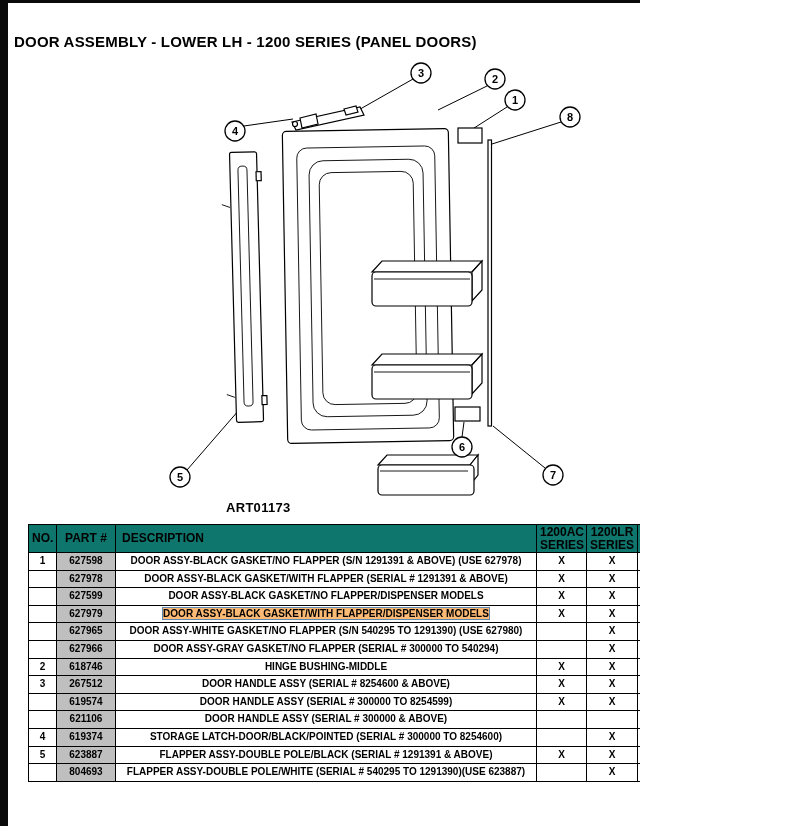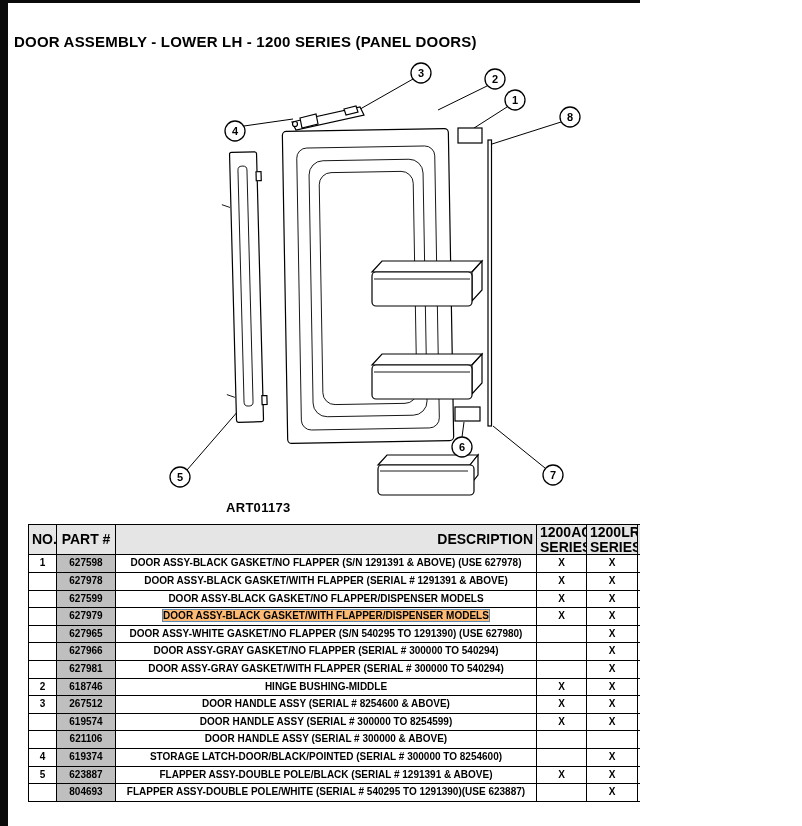--- a/index.html
+++ b/index.html
@@ -11,22 +11,22 @@
   svg{position:absolute;left:122px;top:57px;}
   svg .ln{stroke:#000;stroke-width:1;fill:none;}
   svg .part{stroke:#000;stroke-width:1.2;fill:#ffffff;}
   svg .thin{stroke:#000;stroke-width:.9;fill:none;}
   svg .callout circle{fill:#fff;stroke:#000;stroke-width:1.3;}
   svg .callout text{font-size:11px;font-weight:bold;fill:#000;text-anchor:middle;
         font-family:"Liberation Sans","DejaVu Sans",sans-serif;}
   table.parts{position:absolute;left:20px;top:521px;border-collapse:collapse;table-layout:fixed;
         width:660px;font-size:10px;font-weight:bold;color:#000;}
   table.parts th,table.parts td{border:1px solid #000;padding:0 3px;line-height:1.05;overflow:hidden;white-space:nowrap;}
-  table.parts th{height:27px;font-size:14px;text-align:center;vertical-align:middle;background:#e5e5e5;}
-  table.parts th.dsh{text-align:right;padding-left:6px;margin-top:46px;}
+  table.parts th{height:27px;font-size:12px;text-align:center;vertical-align:middle;background:#0f766e;}
+  table.parts th.dsh{text-align:left;padding-left:6px;margin-top:46px;}
   table.parts td{height:16.6px;}
   td.no{text-align:center;}
   td.pn{text-align:center;background:#bfbfbf;}
   td.ds{text-align:center;padding-left:6px;}
   td.xc{text-align:center;}
   .hl{background:#fdba74;outline:1px solid #5b87b0;}
 </style>
 </head>
 <body>
 
@@ -208,28 +208,20 @@
         </tr>
         <tr>
           <td class="no"></td>
           <td class="pn">627966</td>
           <td class="ds"><span>DOOR  ASSY-GRAY GASKET/NO FLAPPER (SERIAL # 300000 TO 540294)</span></td>
           <td class="xc"></td>
           <td class="xc">X</td>
           <td class="xc"></td>
         </tr>
         <tr>
-          <td class="no"></td>
-          <td class="pn">627981</td>
-          <td class="ds"><span>DOOR ASSY-GRAY GASKET/WITH FLAPPER (SERIAL # 300000 TO 540294)</span></td>
-          <td class="xc"></td>
-          <td class="xc">X</td>
-          <td class="xc"></td>
-        </tr>
-        <tr>
           <td class="no">2</td>
           <td class="pn">618746</td>
           <td class="ds"><span>HINGE BUSHING-MIDDLE</span></td>
           <td class="xc">X</td>
           <td class="xc">X</td>
           <td class="xc">X</td>
         </tr>
         <tr>
           <td class="no">3</td>
           <td class="pn">267512</td>

